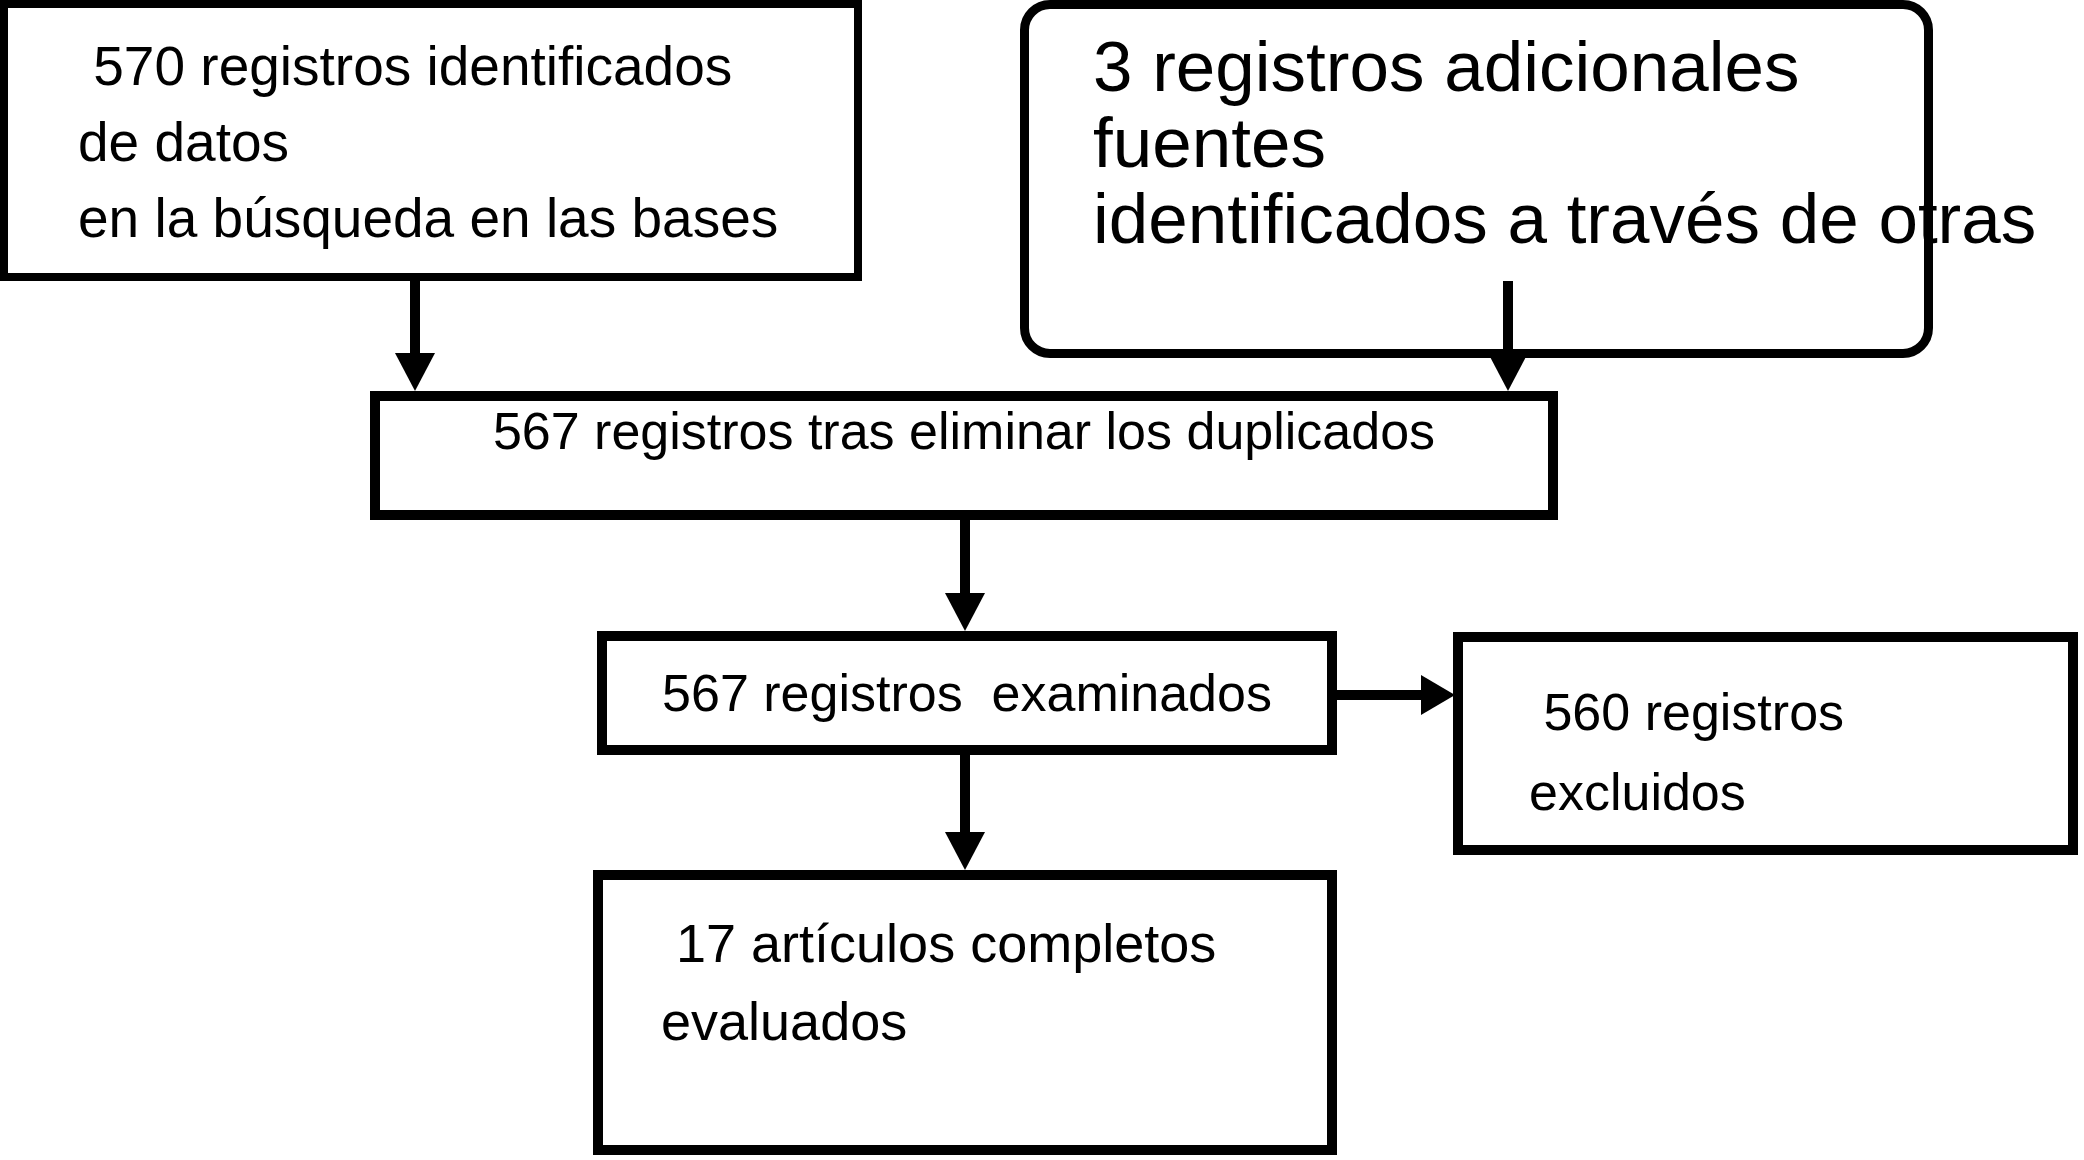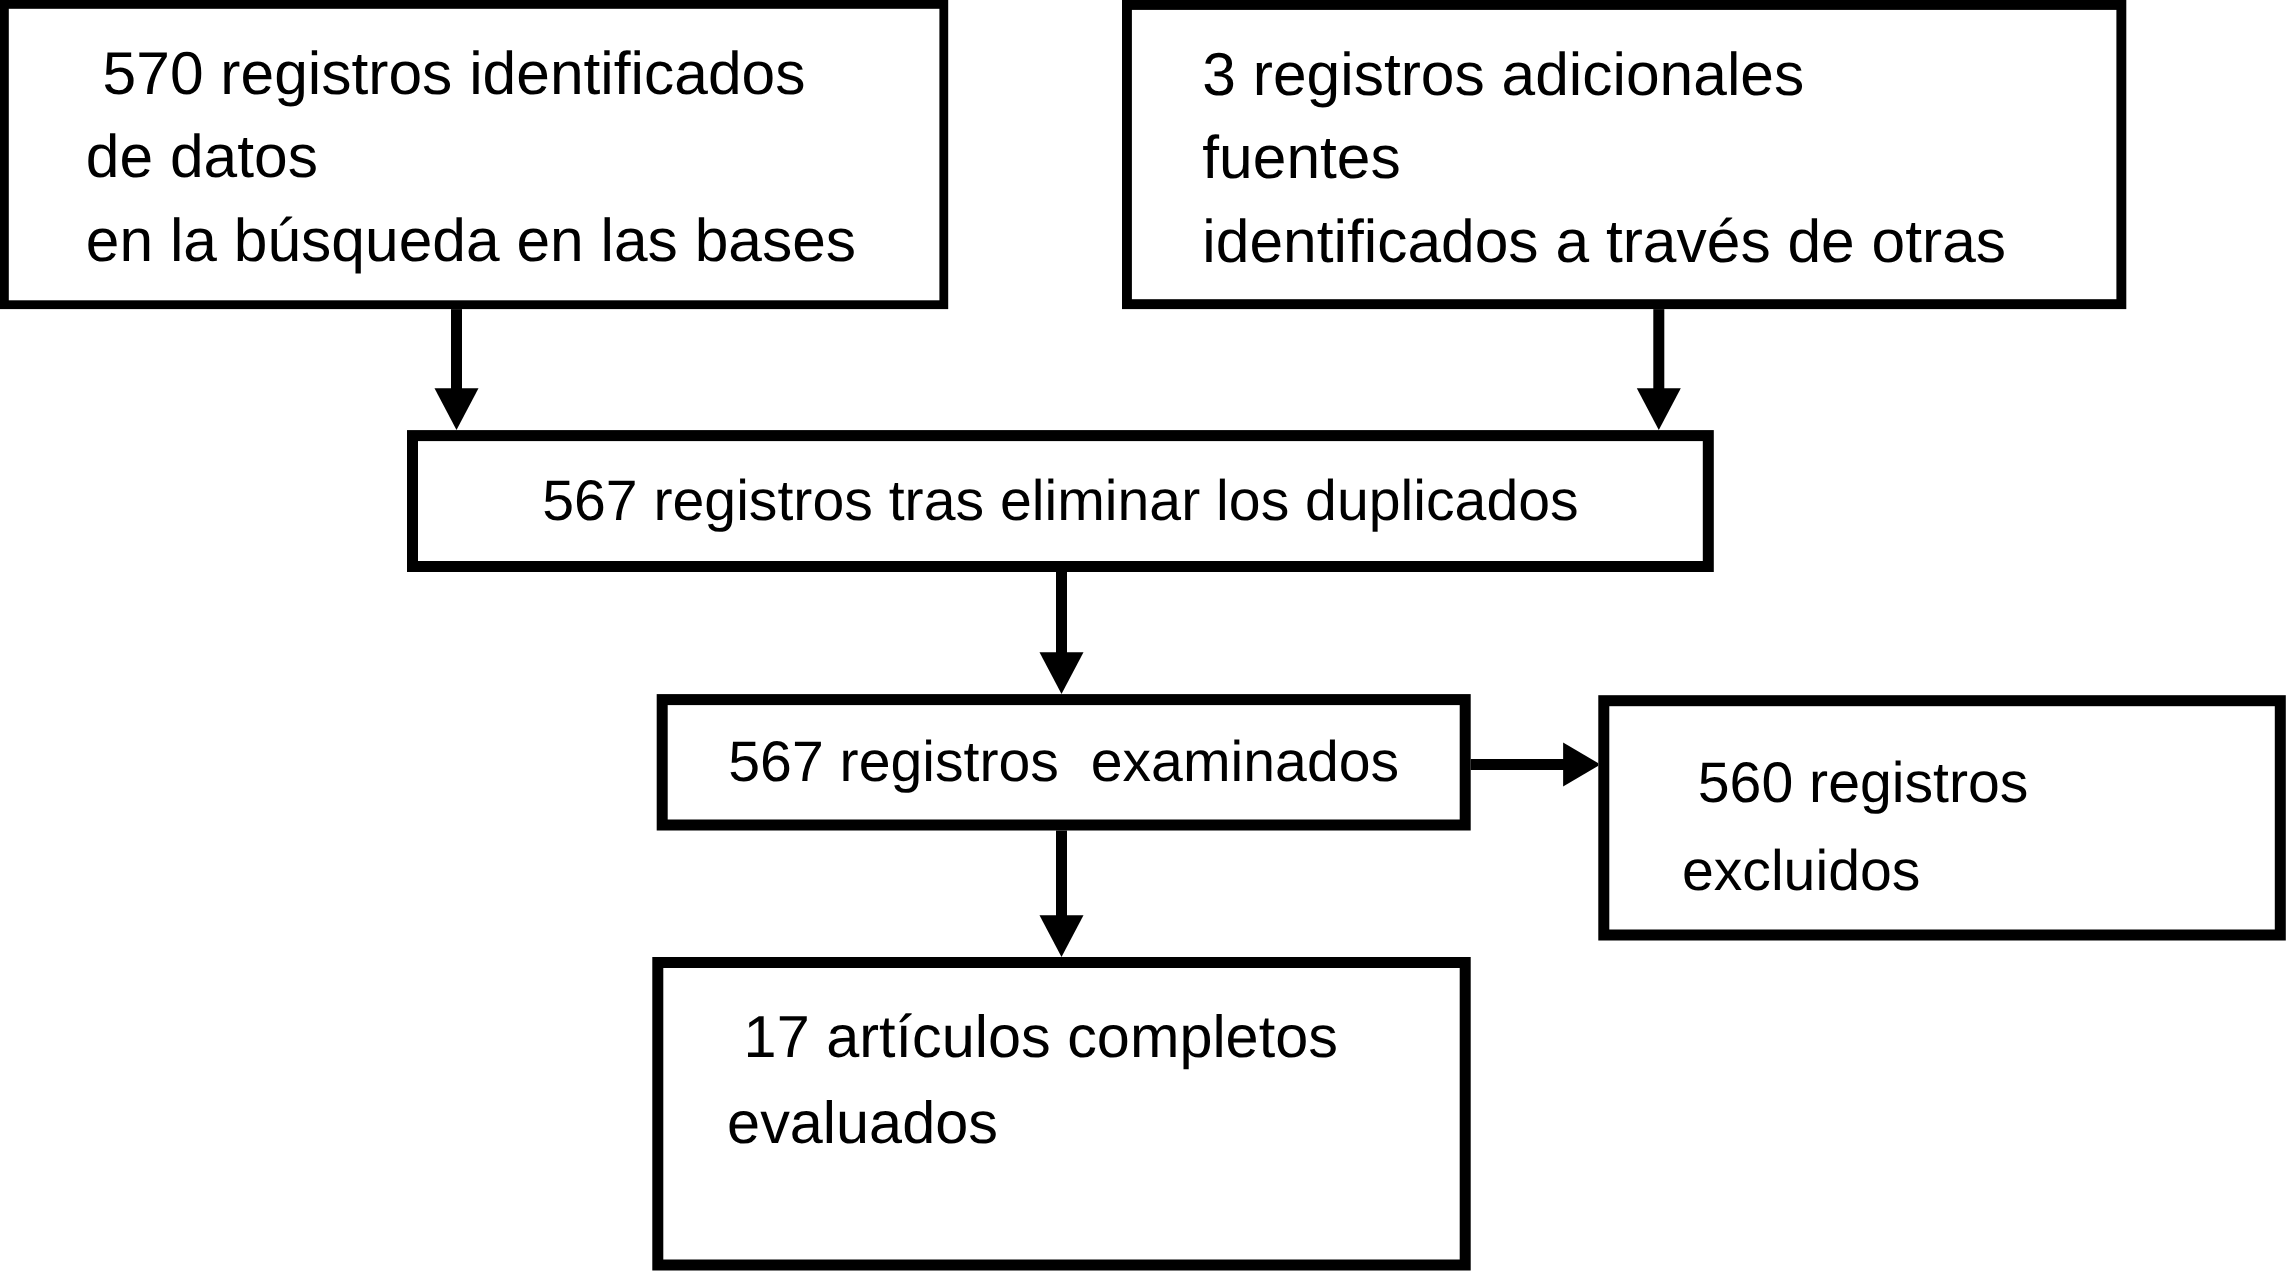--- a/index.html
+++ b/index.html
@@ -21,31 +21,32 @@
 
   
   #box-identified-db {
     left:0px; top:0px; width:862px; height:281px;
     border-width:8px;
     font-size:55px; line-height:76px;
     padding:20px 28px 0 70px;
   }
   
   #box-identified-other {
-    left:1020px; top:0px; width:913px; height:281px;
+    left:1020px; top:0px; width:913px; height:358px;
     border-width:9px;
-    font-size:55px; line-height:76px;
+    font-size:71px; line-height:76px;
     padding:20px 10px 0 64px;
+    border-radius:30px;
   }
   
   #box-deduped {
     left:370px; top:391px; width:1188px; height:129px;
     border-width:10px;
     font-size:52px;
-    display:flex; align-items:center; justify-content:center;
+    display:flex; justify-content:center;
   }
   
   #box-screened {
     left:597px; top:631px; width:740px; height:124px;
     border-width:10px;
     font-size:52px;
     display:flex; align-items:center; justify-content:center;
   }
   
   #box-excluded {

